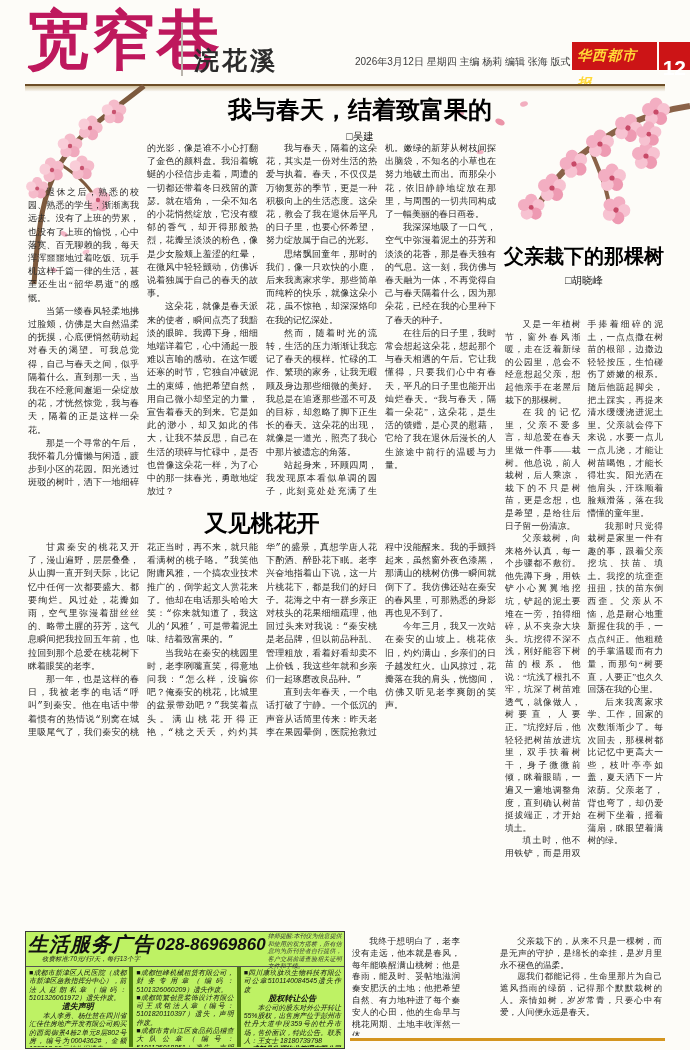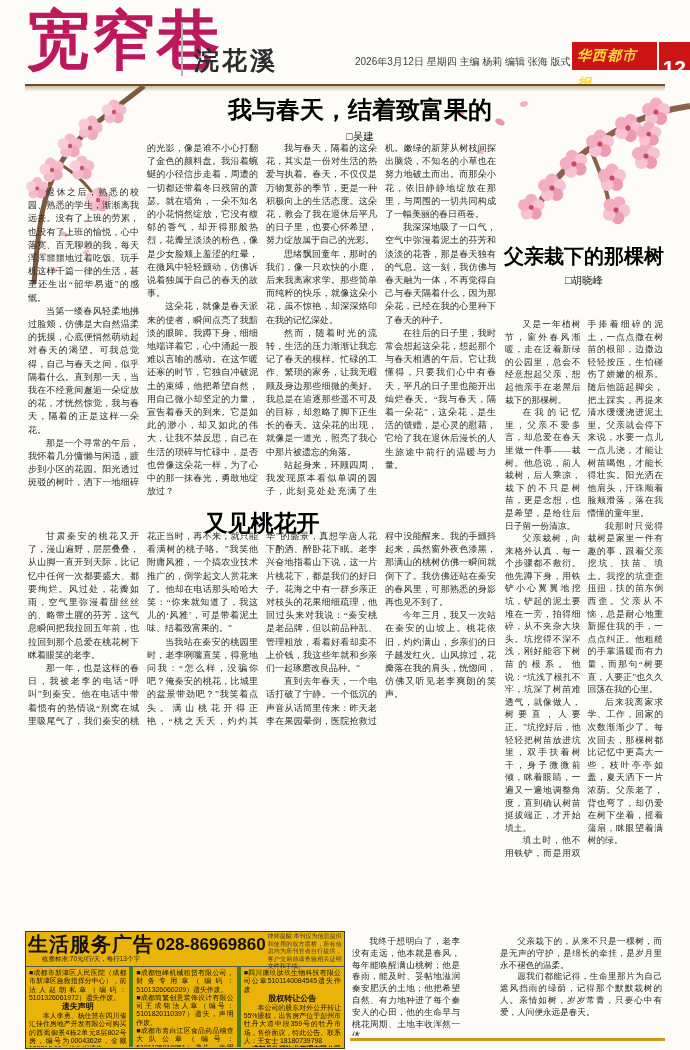--- a/index.html
+++ b/index.html
@@ -26,22 +26,22 @@
              font-family:"Liberation Serif","DejaVu Serif",serif;}
   .art-author{text-align:center;font-size:10.5px;color:#222;margin-top:4px;}
   .cols{column-gap:8px;text-align:justify;overflow:hidden;}
   .cols p{margin:0;text-indent:2em;}
   .body-sm{font-size:9px;line-height:13.2px;color:#2a2a2a;}
   .body-xs{font-size:8.8px;line-height:12.6px;color:#2a2a2a;}
   .fl-spacer{float:left;width:100%;height:44px;}
   .ending{font-size:8.6px;line-height:11.8px;text-align:justify;overflow:hidden;color:#2a2a2a;}
   .ending p{margin:0;text-indent:2em;}
   
-  .adbox{left:25px;top:931px;width:318px;height:116px;border:1px solid #3a3a3a;background:#eab308;
-         font-family:"Liberation Sans","DejaVu Sans",sans-serif;}
+  .adbox{left:25px;top:931px;width:318px;height:116px;border:1px solid #3a3a3a;background:#bef264;
+         font-family:"Liberation Sans","DejaVu Sans",sans-serif;font-style:italic;}
   .ad-head{display:flex;align-items:flex-start;border-bottom:1px solid #555;padding:1px 2px 1px 2px;height:32px;}
   .ad-title-wrap{display:flex;flex-direction:column;align-items:center;}
   .ad-title{font-size:20px;font-weight:900;color:#111;line-height:22px;letter-spacing:1px;}
   .ad-rate{font-size:6.5px;color:#222;line-height:8px;}
   .ad-phone{font-size:17px;font-weight:900;color:#111;line-height:24px;margin-left:2px;
             font-family:"Liberation Sans","DejaVu Sans",sans-serif;}
   .ad-legal{font-size:6px;line-height:7.5px;color:#333;width:74px;margin-left:2px;text-align:justify;}
   .ad-cols{display:flex;height:80px;}
   .ad-col{flex:1;padding:2px 3px;font-size:6.9px;line-height:8.3px;text-align:justify;
           overflow:hidden;color:#111;}
@@ -153,21 +153,21 @@
   <p>后来我离家求学、工作，回家的次数渐渐少了。每次回去，那棵树都比记忆中更高大一些，枝叶亭亭如盖，夏天洒下一片浓荫。父亲老了，背也弯了，却仍爱在树下坐着，摇着蒲扇，眯眼望着满树的绿。</p>
 </div>
 <div class="abs ending" style="left:500px;top:936px;width:162px;height:98px;">
   <p>父亲栽下的，从来不只是一棵树，而是无声的守护，是绵长的牵挂，是岁月里永不褪色的温柔。</p>
   <p>愿我们都能记得，生命里那片为自己遮风挡雨的绿荫，记得那个默默栽树的人。亲情如树，岁岁常青，只要心中有爱，人间便永远是春天。</p>
 </div>
 
 <div class="abs" style="left:28px;top:508px;width:468px;">
   <div class="art-title" style="font-size:23px;">又见桃花开</div>
 </div>
-<div class="abs cols body-sm" style="left:28px;top:530px;width:468px;height:366px;column-count:4;">
+<div class="abs cols body-sm" style="left:28px;top:542px;width:468px;height:366px;column-count:4;font-family:Liberation Mono, monospace;">
   <p>甘肃秦安的桃花又开了，漫山遍野，层层叠叠，从山脚一直开到天际，比记忆中任何一次都要盛大、都要绚烂。风过处，花瓣如雨，空气里弥漫着甜丝丝的、略带土腥的芬芳，这气息瞬间把我拉回五年前，也拉回到那个总爱在桃花树下眯着眼笑的老李。</p>
   <p>那一年，也是这样的春日，我被老李的电话“呼叫”到秦安。他在电话中带着惯有的热情说“别窝在城里吸尾气了，我们秦安的桃花正当时，再不来，就只能看满树的桃子咯。”我笑他附庸风雅，一个搞农业技术推广的，倒学起文人赏花来了。他却在电话那头哈哈大笑：“你来就知道了，我这儿的‘风雅’，可是带着泥土味、结着致富果的。”</p>
   <p>当我站在秦安的桃园里时，老李咧嘴直笑，得意地问我：“怎么样，没骗你吧？俺秦安的桃花，比城里的盆景带劲吧？”我笑着点头。满山桃花开得正艳，“桃之夭夭，灼灼其华”的盛景，真想学唐人花下酌酒、醉卧花下眠。老李兴奋地指着山下说，这一片片桃花下，都是我们的好日子。花海之中有一群乡亲正对枝头的花果细细疏理，他回过头来对我说：“秦安桃是老品牌，但以前品种乱、管理粗放，看着好看却卖不上价钱，我这些年就和乡亲们一起琢磨改良品种。”</p>
   <p>直到去年春天，一个电话打破了宁静。一个低沉的声音从话筒里传来：昨天老李在果园晕倒，医院抢救过程中没能醒来。我的手颤抖起来，虽然窗外夜色漆黑，那满山的桃树仿佛一瞬间就倒下了。我仿佛还站在秦安的春风里，可那熟悉的身影再也见不到了。</p>
   <p>今年三月，我又一次站在秦安的山坡上。桃花依旧，灼灼满山，乡亲们的日子越发红火。山风掠过，花瓣落在我的肩头，恍惚间，仿佛又听见老李爽朗的笑声。</p>
 </div>
 <div class="abs ending" style="left:352px;top:936px;width:108px;height:100px;">
   <p>我终于想明白了，老李没有走远，他本就是春风，每年能唤醒满山桃树；他是春雨，能及时、妥帖地滋润秦安肥沃的土地；他把希望自然、有力地种进了每个秦安人的心田，他的生命早与桃花周期、土地丰收浑然一体。</p>
 </div>
 

